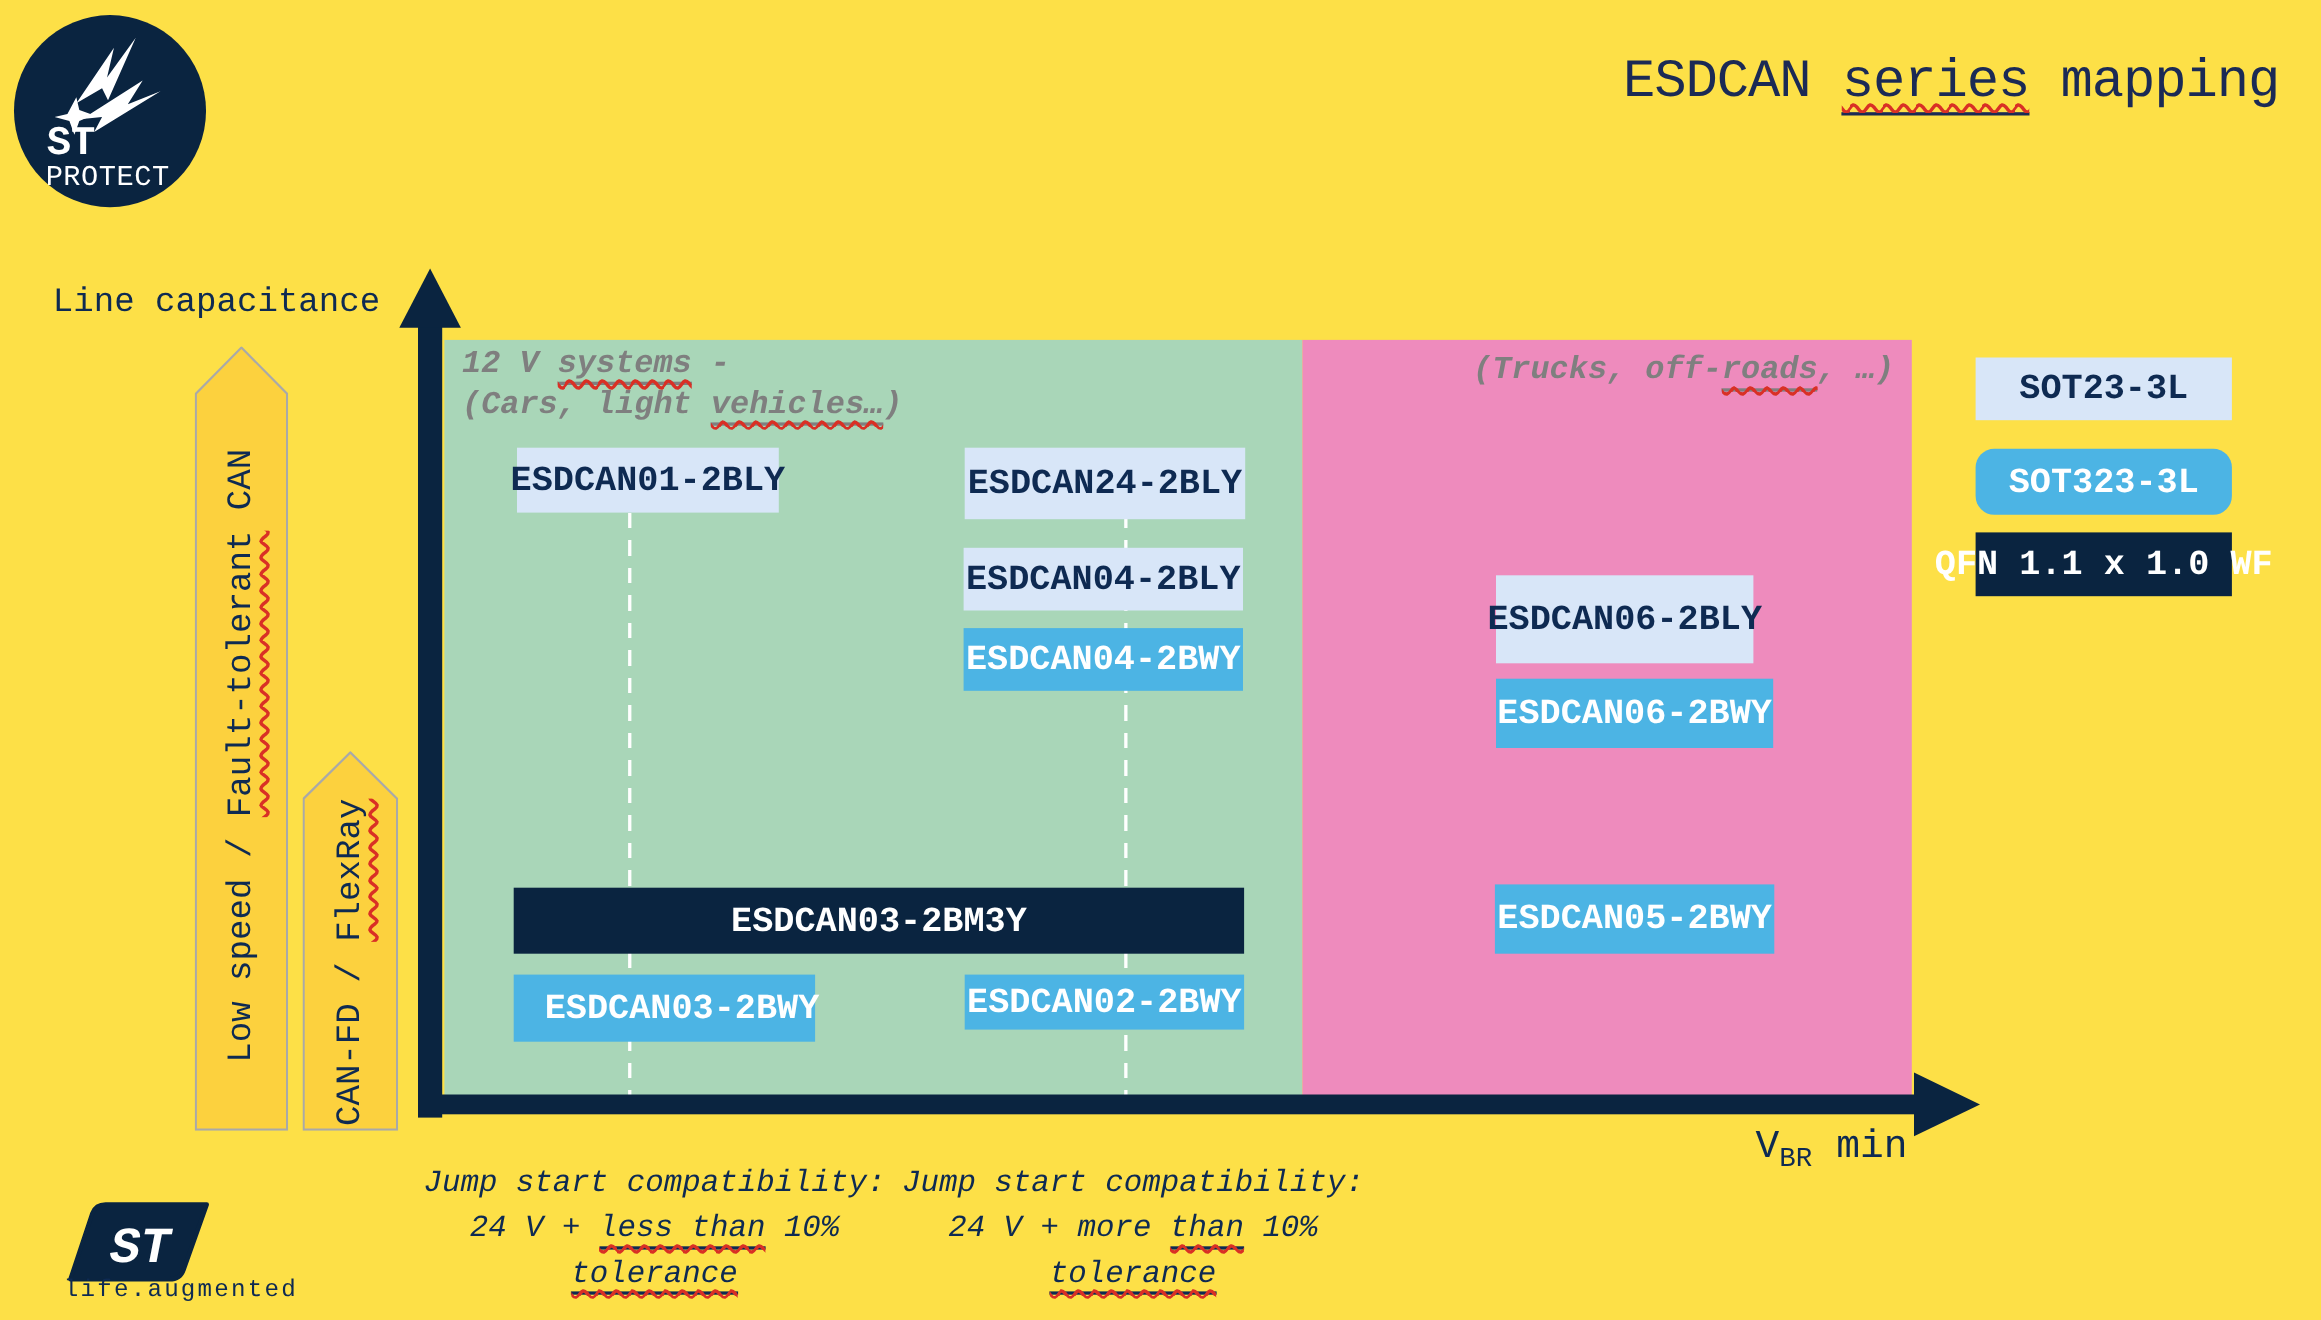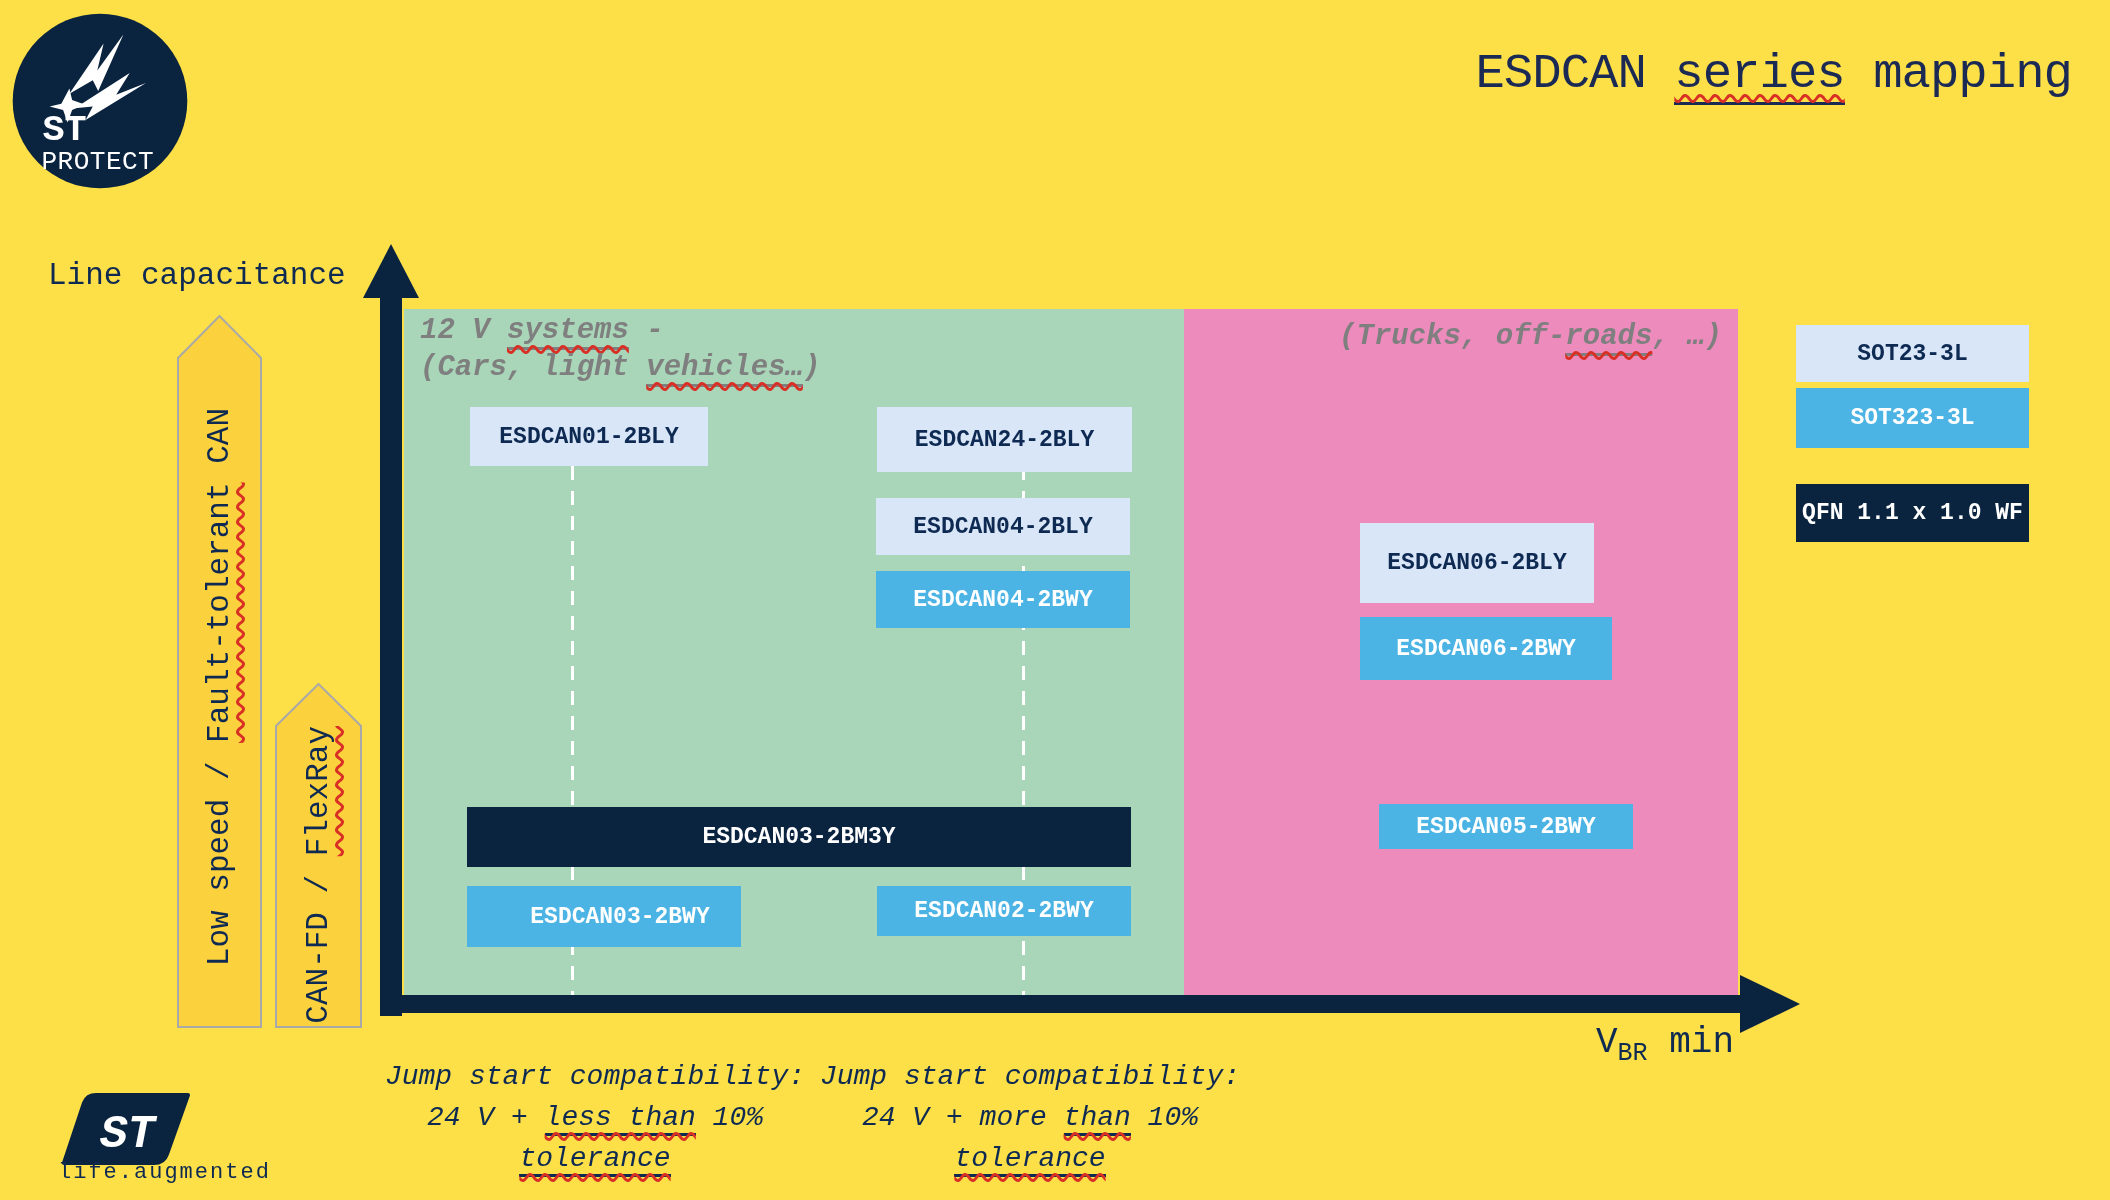--- a/index.html
+++ b/index.html
@@ -15,21 +15,21 @@
   .sq{border-bottom:3px solid currentColor;text-decoration:underline;text-decoration-style:wavy;
       text-decoration-color:var(--wavy_red);text-decoration-thickness:2.5px;text-underline-offset:7px;}
   .sq-v{text-decoration:underline;text-decoration-style:wavy;text-decoration-color:var(--wavy_red);
       text-decoration-thickness:2.5px;}
   .title{right:38px;top:46px;font-size:49px;color:var(--title_navy);letter-spacing:-1px;white-space:nowrap;}
   .axis-label{left:48px;top:258px;font-size:31px;color:var(--navy_text);}
   .region{top:309px;height:693px;}
   .region-label{font-size:29px;font-weight:bold;font-style:italic;color:var(--gray_label);line-height:37px;}
   .dash{width:3px;top:466px;height:536px;z-index:2;
         background-image:repeating-linear-gradient(180deg,#fff 0 14px,transparent 14px 25px);}
-  .box{display:flex;align-items:center;justify-content:center;font-weight:bold;font-size:23px;z-index:3;white-space:nowrap;}
+  .box{display:flex;align-items:center;justify-content:center;font-weight:bold;font-size:32px;z-index:3;white-space:nowrap;}
   .box.light{background:var(--light_blue);color:var(--navy_text);}
   .box.mid{background:var(--mid_blue);color:#ffffff;}
   .box.dark{background:var(--navy);color:#ffffff;}
   .shaft{background:var(--navy);z-index:4;}
   .tri{width:0;height:0;z-index:4;}
   .arrow-text{display:flex;align-items:center;justify-content:center;z-index:5;}
   .arrow-text span{writing-mode:vertical-rl;transform:rotate(180deg);font-size:31px;color:var(--navy_text);white-space:nowrap;}
   .ann{font-size:28px;font-style:italic;color:var(--navy_text);text-align:center;line-height:41px;}
   .vbr{font-size:36px;color:var(--navy_text);white-space:nowrap;}
   .vbr sub{font-size:25px;}
@@ -87,26 +87,26 @@
     <span><span>CAN-FD / </span><span class="sq-v">FlexRay</span><span></span></span>
   </div>
 
   <div class="abs box light" style="left:470px;top:407px;width:238px;height:59px;">ESDCAN01-2BLY</div>
   <div class="abs box light" style="left:877px;top:407px;width:255px;height:65px;">ESDCAN24-2BLY</div>
   <div class="abs box light" style="left:876px;top:498px;width:254px;height:57px;">ESDCAN04-2BLY</div>
   <div class="abs box mid" style="left:876px;top:571px;width:254px;height:57px;">ESDCAN04-2BWY</div>
   <div class="abs box light" style="left:1360px;top:523px;width:234px;height:80px;">ESDCAN06-2BLY</div>
   <div class="abs box mid" style="left:1360px;top:617px;width:252px;height:63px;">ESDCAN06-2BWY</div>
   <div class="abs box dark" style="left:467px;top:807px;width:664px;height:60px;text-align:right;">ESDCAN03-2BM3Y</div>
-  <div class="abs box mid" style="left:1359px;top:804px;width:254px;height:45px;margin-left:20px;">ESDCAN05-2BWY</div>
+  <div class="abs box mid" style="left:1359px;top:804px;width:254px;height:63px;">ESDCAN05-2BWY</div>
   <div class="abs box mid" style="left:467px;top:886px;width:242px;height:61px;padding-left:32px;">ESDCAN03-2BWY</div>
   <div class="abs box mid" style="left:877px;top:886px;width:254px;height:50px;">ESDCAN02-2BWY</div>
 
   <div class="abs box light" style="left:1796px;top:325px;width:233px;height:57px;">SOT23-3L</div>
-  <div class="abs box mid" style="left:1796px;top:388px;width:233px;height:60px;">SOT323-3L</div>
+  <div class="abs box mid" style="left:1796px;top:408px;width:233px;height:60px;border-radius:17px;">SOT323-3L</div>
   <div class="abs box dark" style="left:1796px;top:484px;width:233px;height:58px;">QFN 1.1 x 1.0 WF</div>
 
   <div class="abs vbr" style="left:1596px;top:1022px;"><span>V</span><sub>BR</sub><span> min</span></div>
 
   <div class="abs ann" style="left:360px;top:1056px;width:470px;">
     <div>Jump start compatibility:</div>
     <div><span>24 V + </span><span class="sq">less than</span><span> 10% </span><span class="sq">tolerance</span></div>
   </div>
   <div class="abs ann" style="left:795px;top:1056px;width:470px;">
     <div>Jump start compatibility:</div>

